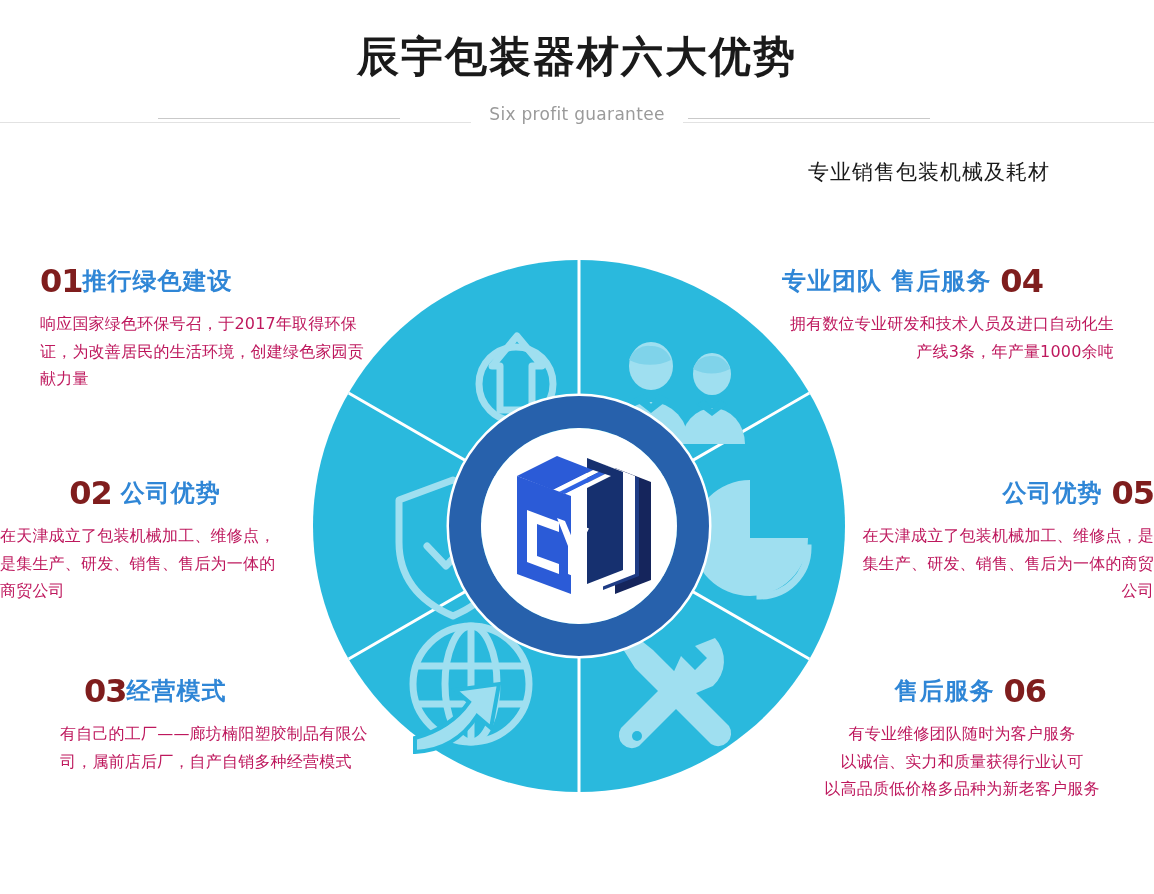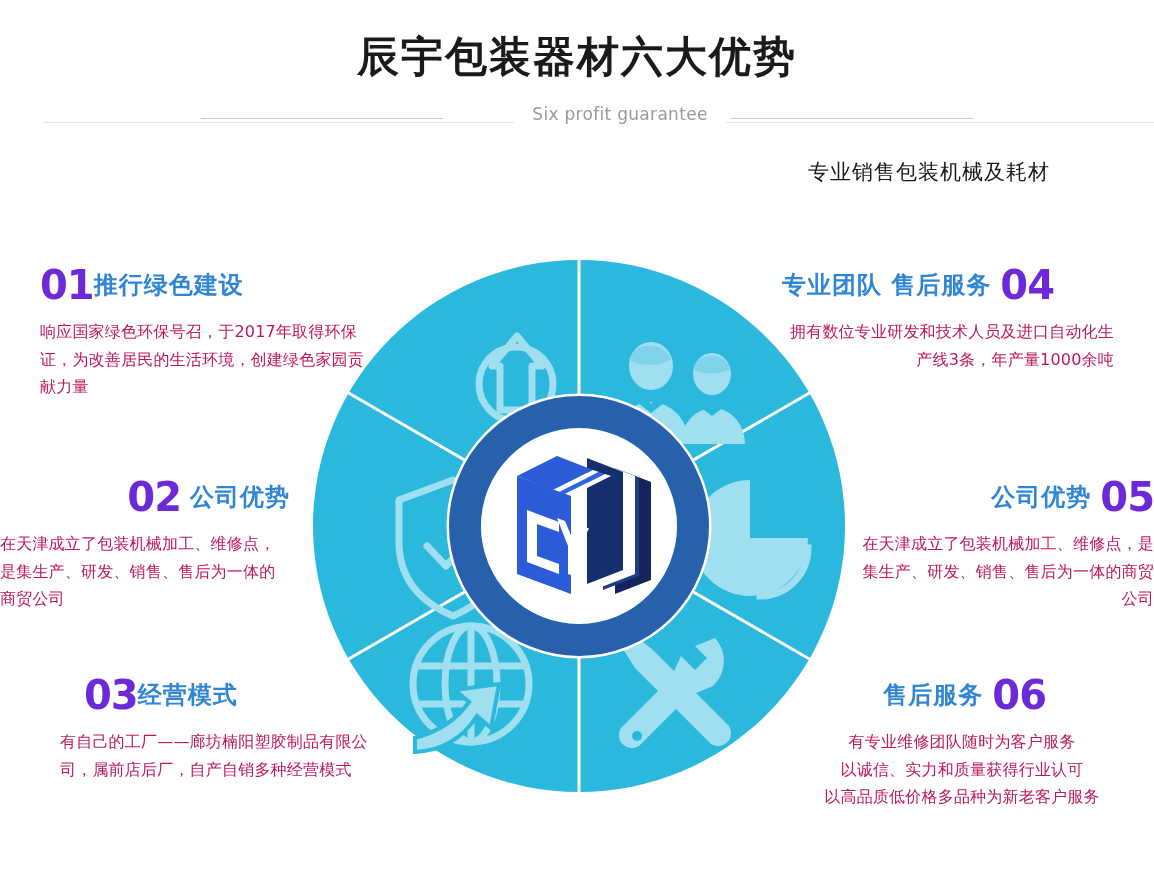--- a/index.html
+++ b/index.html
@@ -30,21 +30,20 @@
     letter-spacing: 2px;
     color: #1a1a1a;
     line-height: 1.1;
   }
   .rule-wrap {
     position: absolute;
     top: 104px;
     left: 0;
     width: 998px;
     height: 42px;
-    margin-left: 43px;
   }
   .rule-long {
     position: absolute;
     top: 18px;
     left: 0;
     width: 1154px;
     height: 1px;
     background: #e2e2e2;
   }
   .rule-short-left {
@@ -102,23 +101,23 @@
   
   .feature {
     position: absolute;
   }
   .feature .head {
     font-size: 0;
     white-space: nowrap;
     margin-bottom: 10px;
   }
   .feature .num {
-    font-size: 40px;
+    font-size: 32px;
     font-weight: bold;
-    color: #6d28d9;
+    color: #7f1d1d;
     letter-spacing: -1px;
     vertical-align: middle;
   }
   .feature .ttl {
     font-size: 24px;
     font-weight: bold;
     color: #2f86d6;
     vertical-align: middle;
     letter-spacing: 1px;
   }
@@ -130,21 +129,21 @@
   }
   .left-block { text-align: right; }
   .left-block .head { text-align: right; }
   .right-block { text-align: left; }
 
   .f01 { left: 40px;  top: 262px; width: 332px; }
   .f01 .head { text-align: left; }
   .f01 .body { text-align: left; }
 
   .f02 { left: 0px;   top: 474px; width: 290px; }
-  .f02 .head { text-align: right; }
+  .f02 .head { text-align: center; }
   .f02 .body { text-align: left; }
 
   .f03 { left: 60px;  top: 672px; width: 330px; }
   .f03 .head { text-align: left; margin-left: 24px; }
   .f03 .body { text-align: left; }
 
   .f04 { left: 782px; top: 262px; width: 332px; }
   .f04 .head { text-align: left; }
   .f04 .body { text-align: right; }
 

